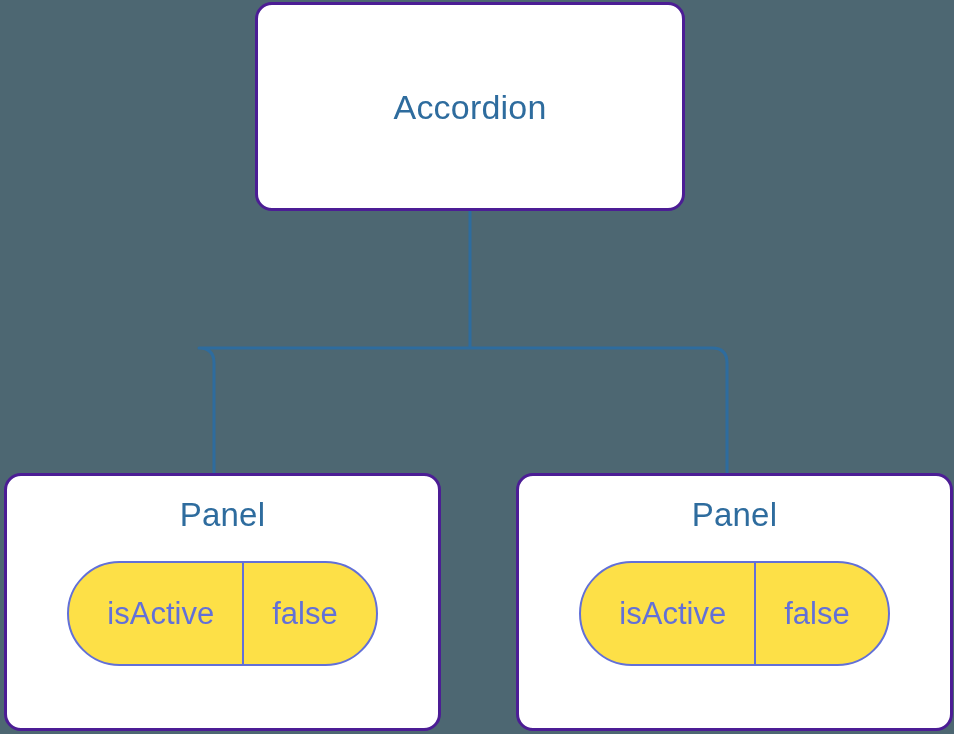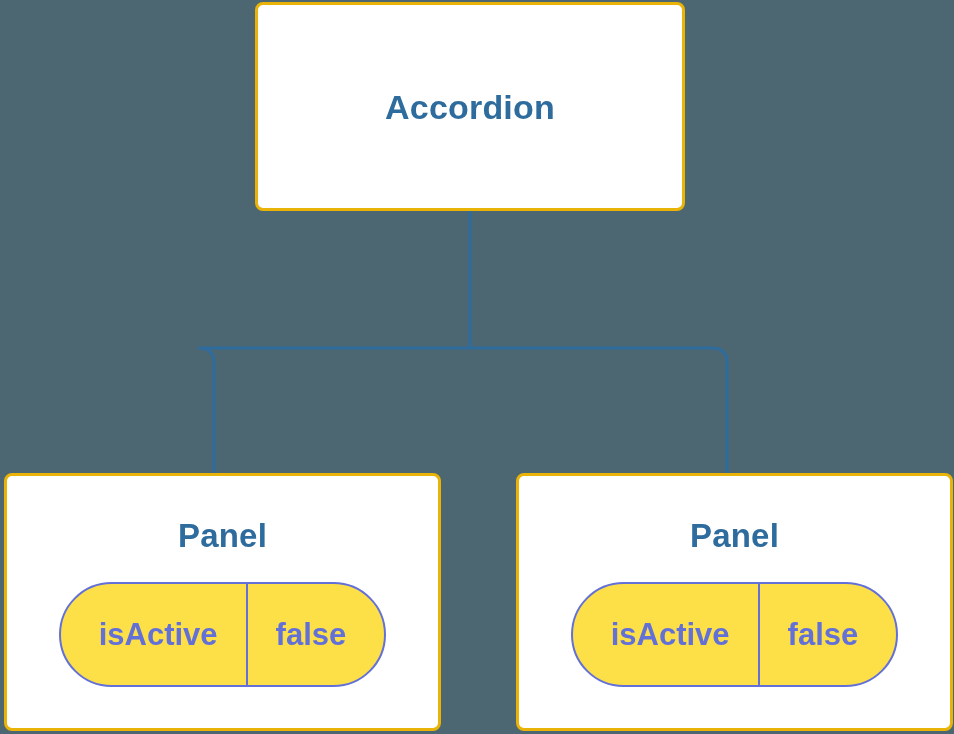--- a/index.html
+++ b/index.html
@@ -27,26 +27,25 @@
     width: 954px;
     height: 734px;
     pointer-events: none;
   }
 
   
   .node {
     position: absolute;
     box-sizing: border-box;
     background: #ffffff;
-    border: 3px solid #eab308;
-    border-radius: 8px;
+    border: 3px solid #4c1d95;
+    border-radius: 17px;
     display: flex;
     flex-direction: column;
     align-items: center;
-    font-weight: bold;
   }
 
   .node-title {
     color: #2e6c9e;
     font-size: 33px;
     line-height: 1;
     letter-spacing: 0.2px;
     white-space: nowrap;
   }
 
@@ -60,21 +59,21 @@
   }
   #node-accordion .node-title {
     font-size: 34px;
   }
 
   
   .panel-node {
     top: 473px;
     width: 437px;
     height: 258px;
-    padding-top: 43px;
+    padding-top: 22px;
   }
   #node-panel-0 { left: 4px; }
   #node-panel-1 { left: 516px; width: 437px; }
 
   
   .pill {
     display: flex;
     align-items: stretch;
     margin-top: 30px;
     height: 105px;

